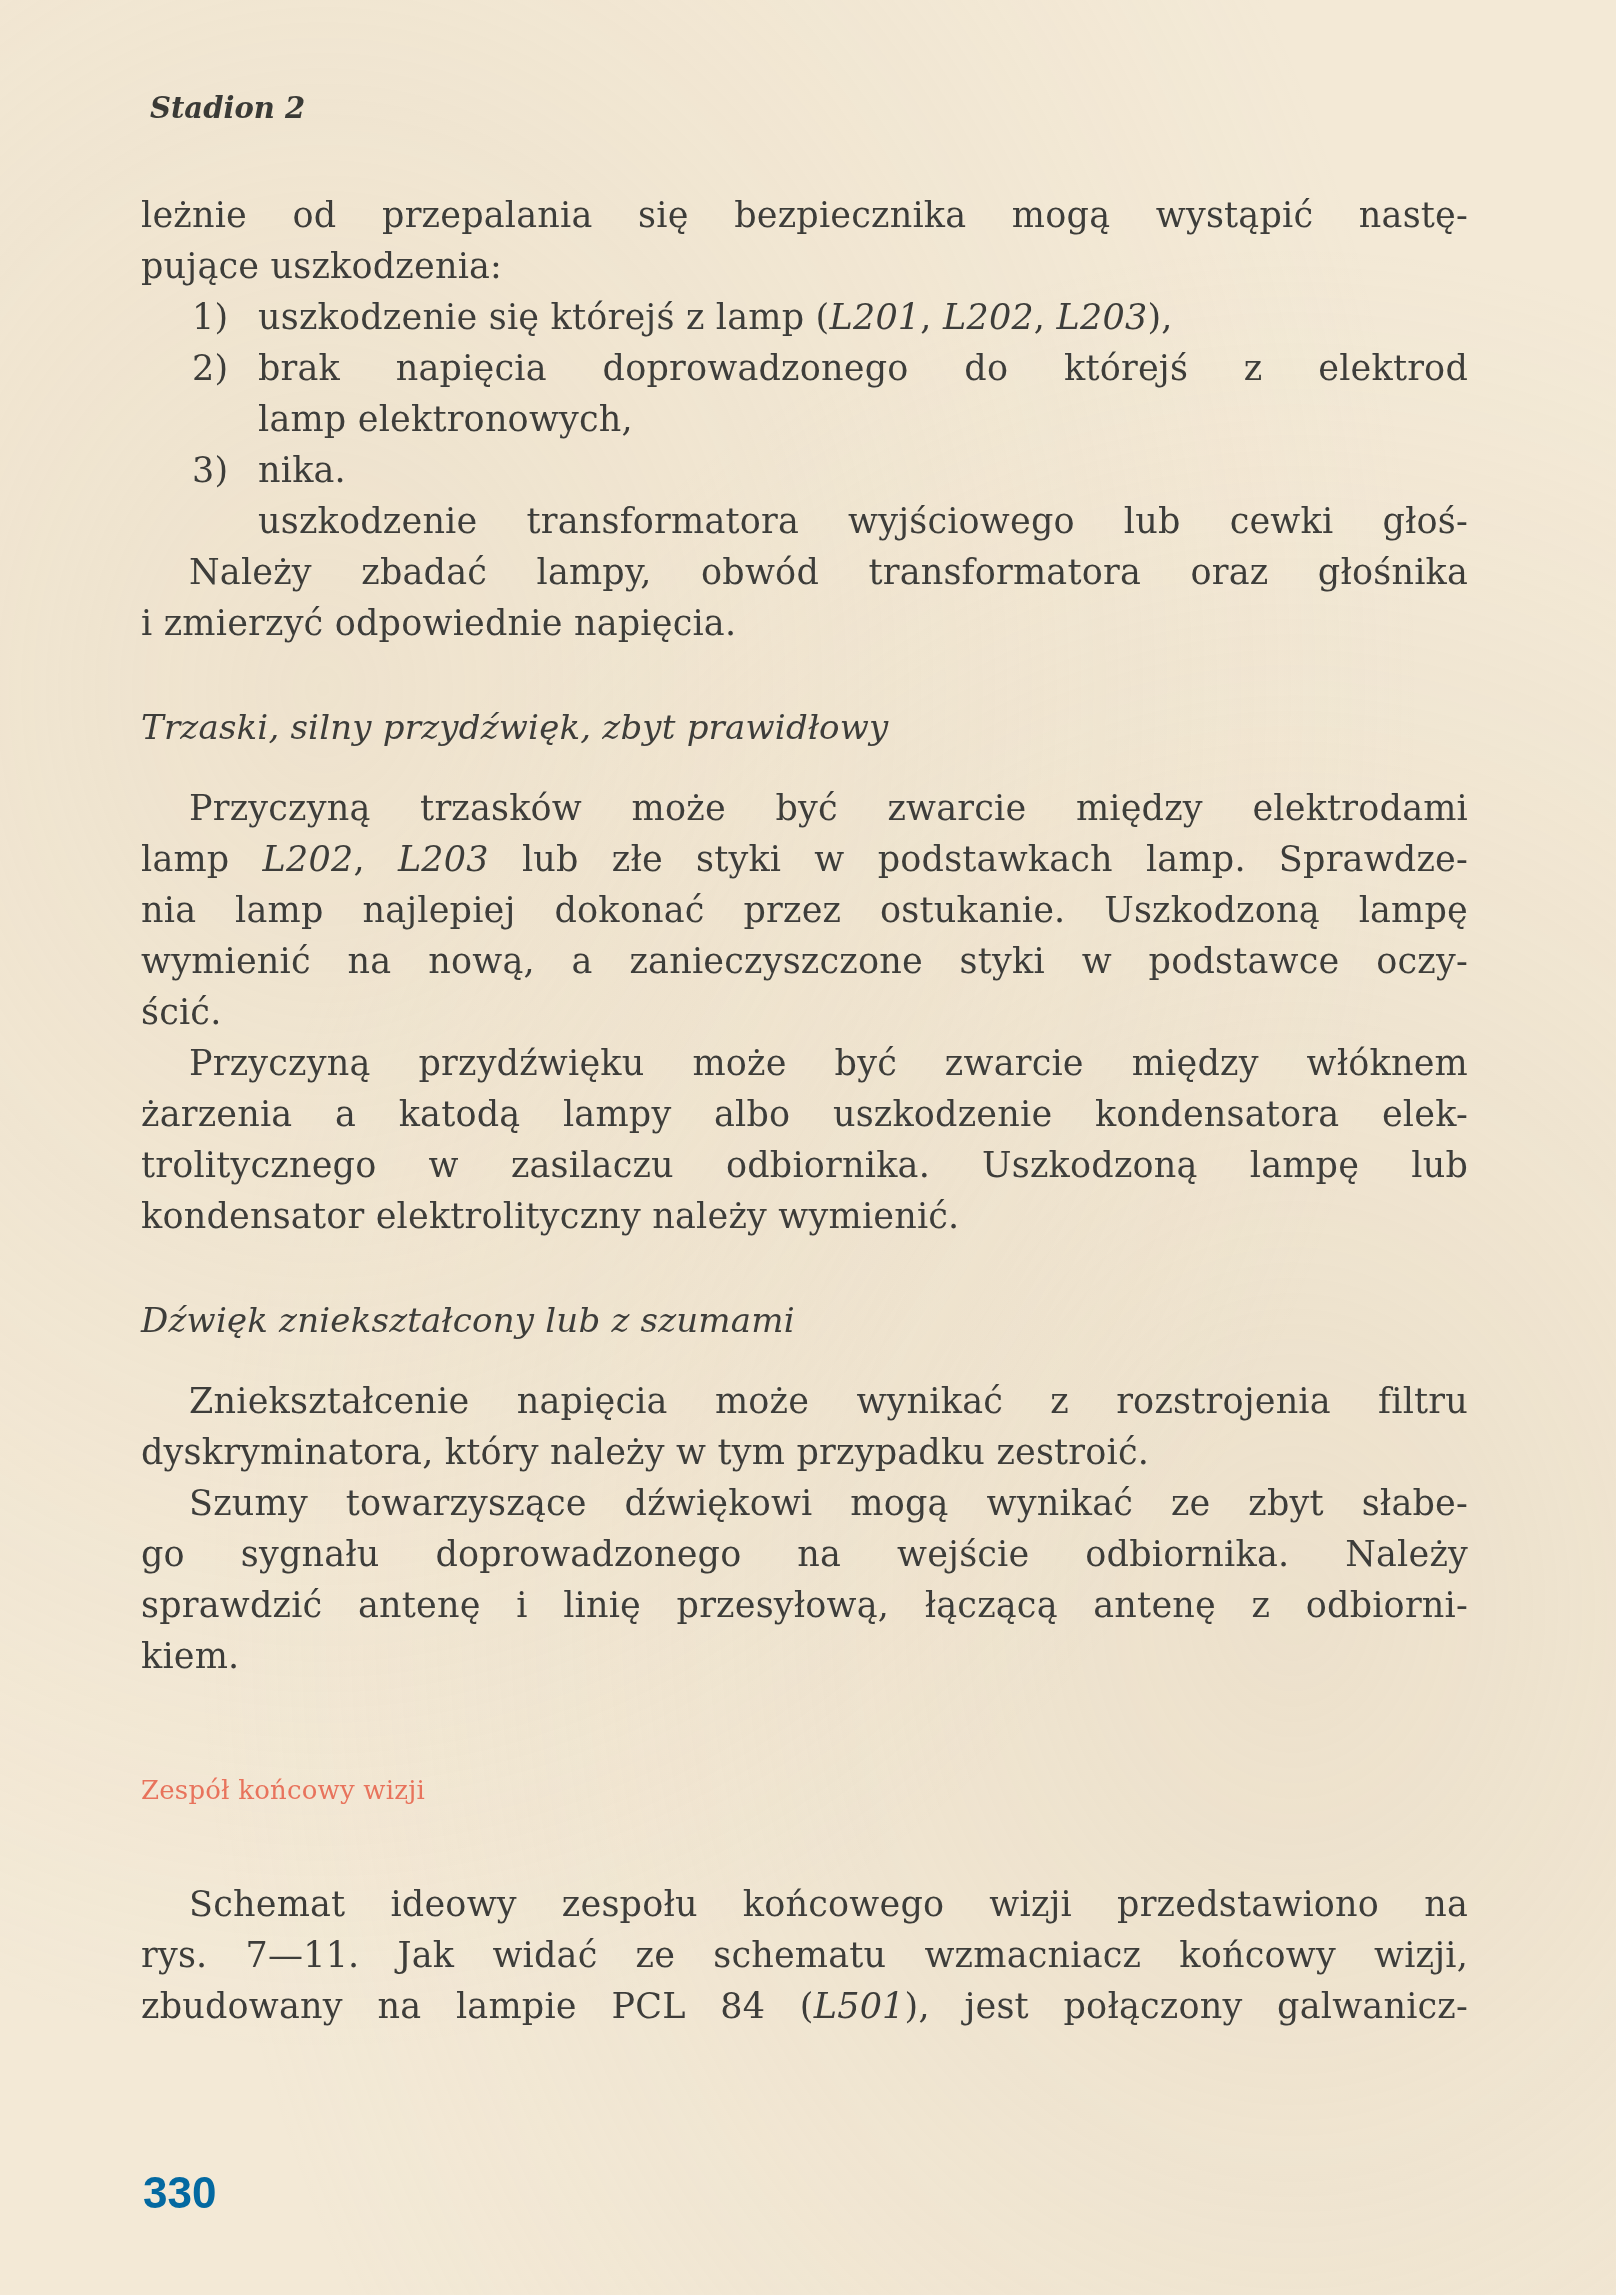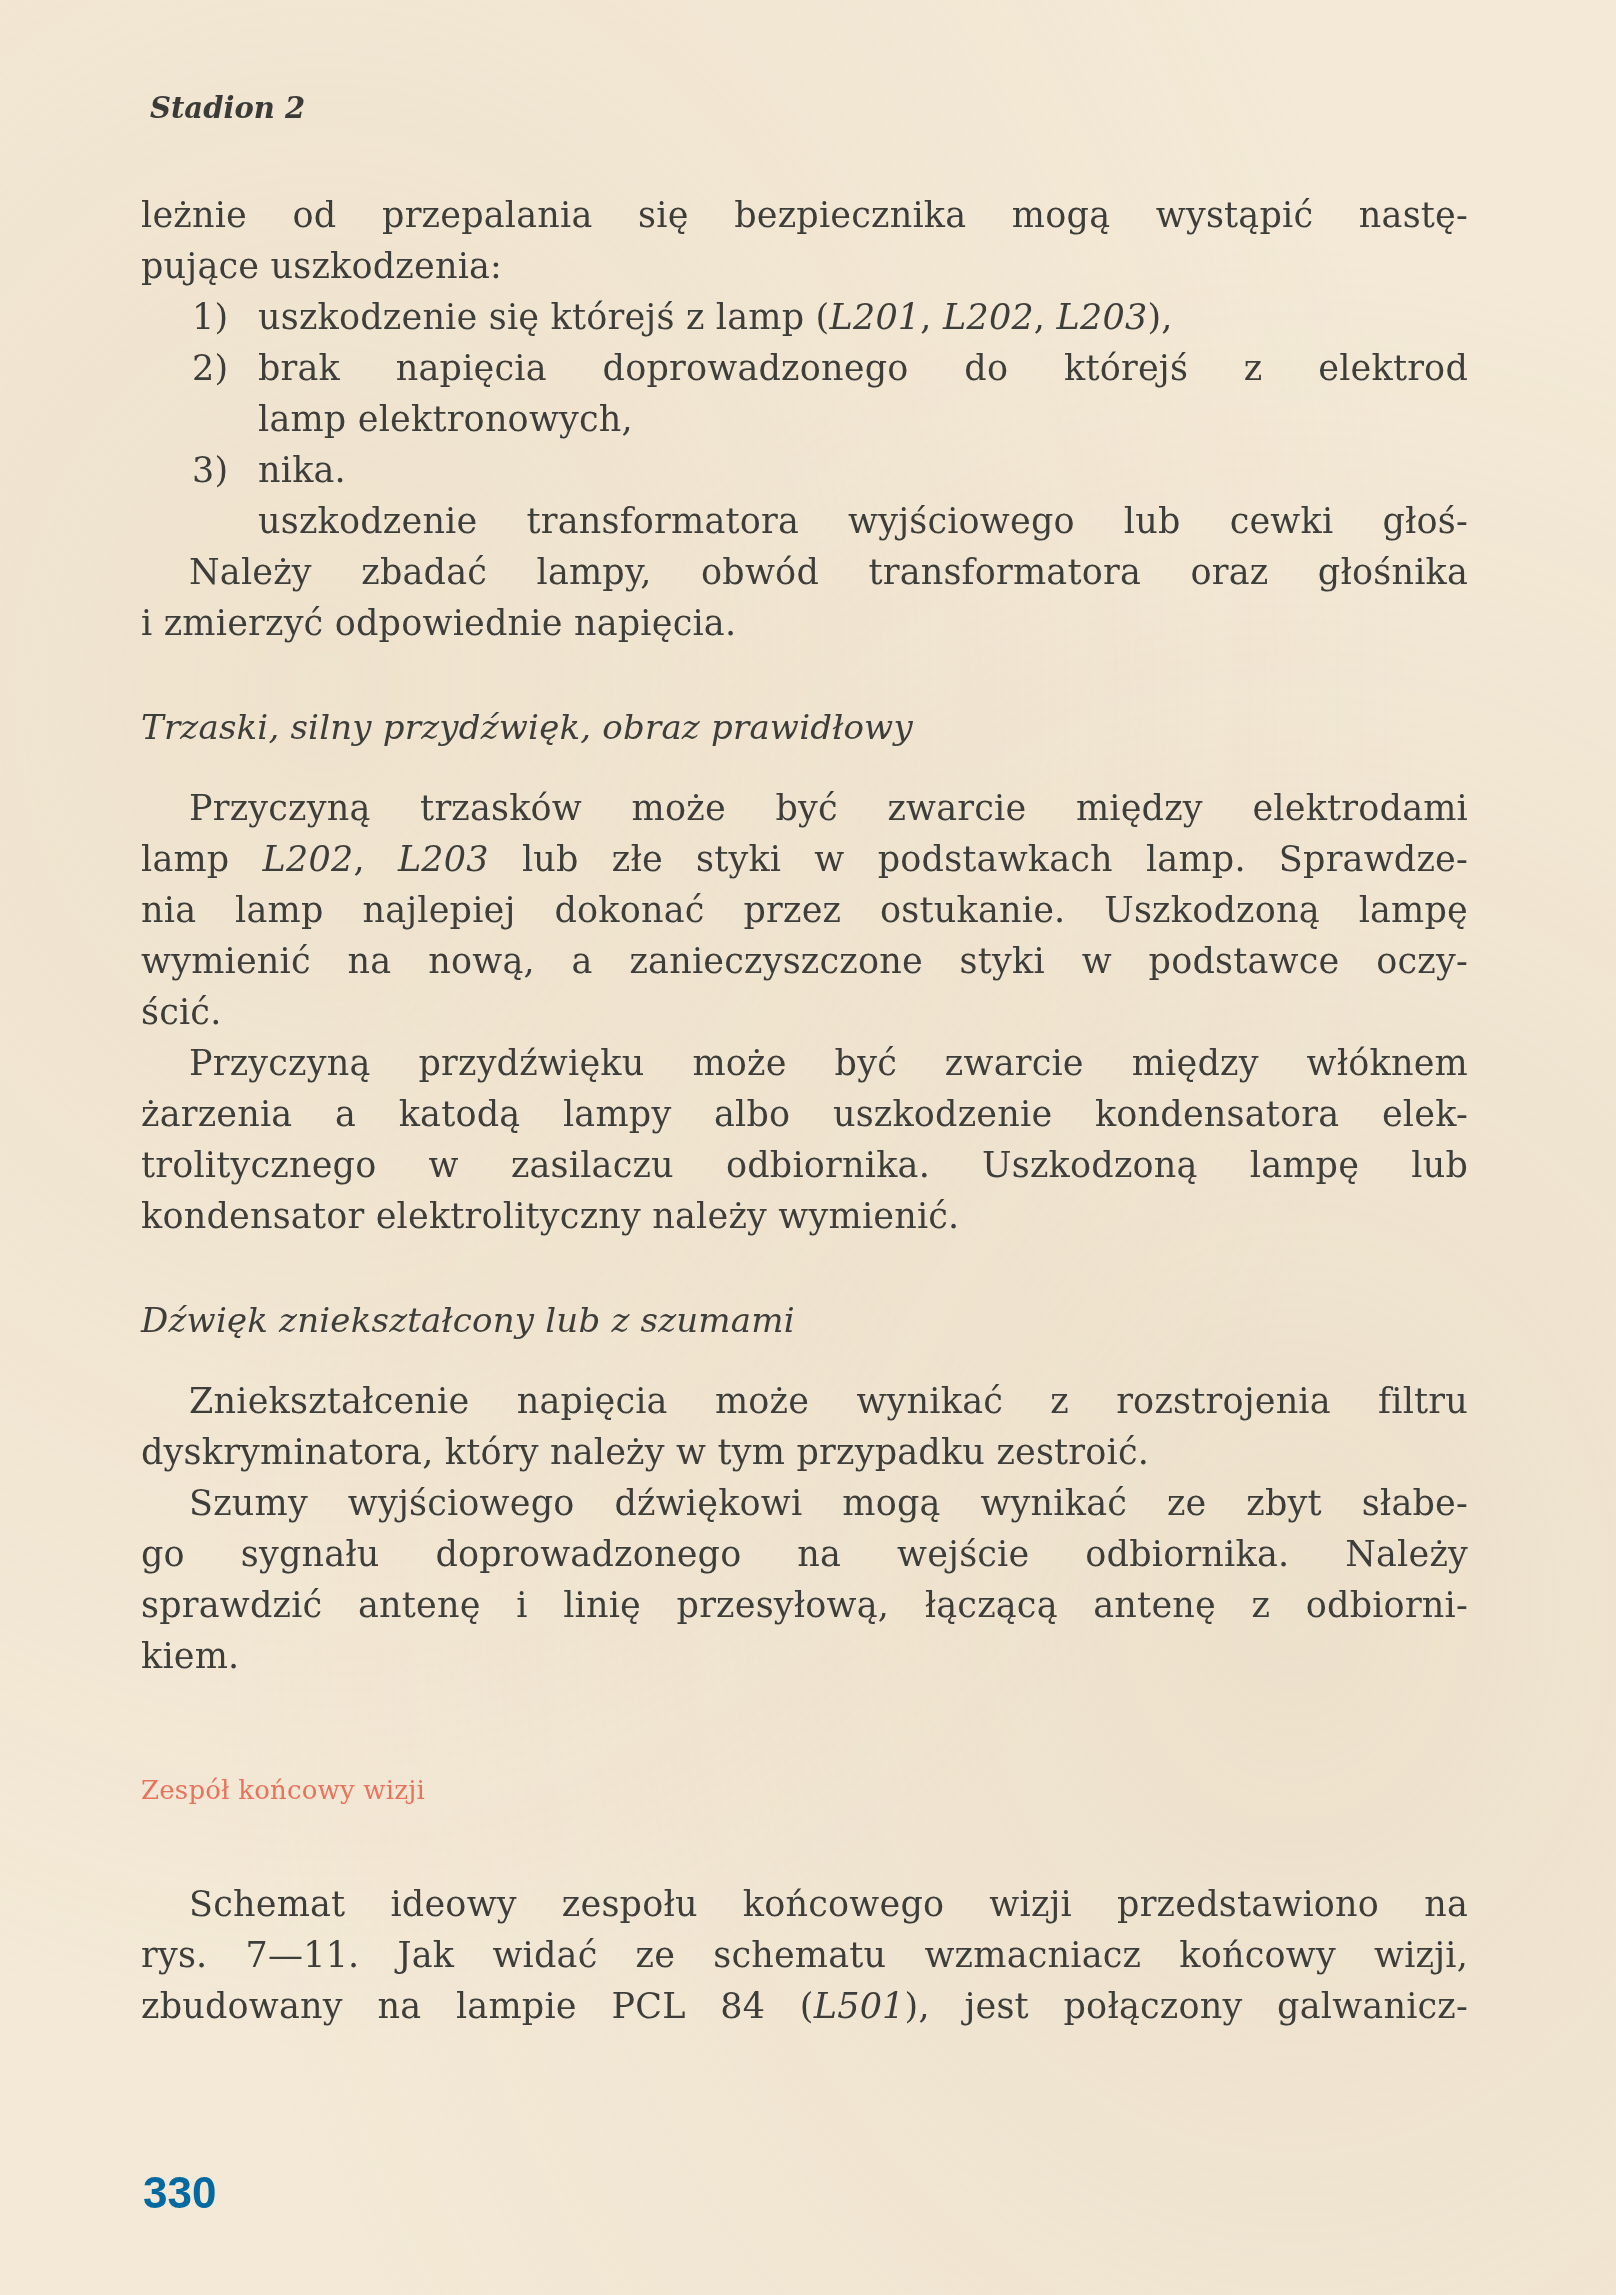--- a/index.html
+++ b/index.html
@@ -77,21 +77,21 @@
         <span class="line">uszkodzenie transformatora wyjściowego lub cewki głoś-</span>
       </div>
     </div>
 
     <div>
       <span class="line indent">Należy zbadać lampy, obwód transformatora oraz głośnika</span>
       <span class="line last">i zmierzyć odpowiednie napięcia.</span>
     </div>
 
     <div class="gap-subhead-before"></div>
-    <span class="subhead">Trzaski, silny przydźwięk, obraz prawidłowy</span>
+    <span class="subhead">Trzaski, silny przydźwięk, zbyt prawidłowy</span>
     <div class="gap-subhead-after"></div>
 
     <div>
       <span class="line indent">Przyczyną trzasków może być zwarcie między elektrodami</span>
       <span class="line">lamp <i>L202</i>, <i>L203</i> lub złe styki w podstawkach lamp. Sprawdze-</span>
       <span class="line">nia lamp najlepiej dokonać przez ostukanie. Uszkodzoną lampę</span>
       <span class="line">wymienić na nową, a zanieczyszczone styki w podstawce oczy-</span>
       <span class="line last">ścić.</span>
     </div>
     <div>
@@ -103,21 +103,21 @@
 
     <div class="gap-subhead-before"></div>
     <span class="subhead">Dźwięk zniekształcony lub z szumami</span>
     <div class="gap-subhead-after"></div>
 
     <div>
       <span class="line indent">Zniekształcenie napięcia może wynikać z rozstrojenia filtru</span>
       <span class="line last">dyskryminatora, który należy w tym przypadku zestroić.</span>
     </div>
     <div>
-      <span class="line indent">Szumy wyjściowego dźwiękowi mogą wynikać ze zbyt słabe-</span>
+      <span class="line indent">Szumy towarzyszące dźwiękowi mogą wynikać ze zbyt słabe-</span>
       <span class="line">go sygnału doprowadzonego na wejście odbiornika. Należy</span>
       <span class="line">sprawdzić antenę i linię przesyłową, łączącą antenę z odbiorni-</span>
       <span class="line last">kiem.</span>
     </div>
 
     <div class="gap-section-before"></div>
     <span class="section-heading" style="color: rgb(232, 115, 92);">Zespół końcowy wizji</span>
     <div class="gap-section-after"></div>
 
     <div>

